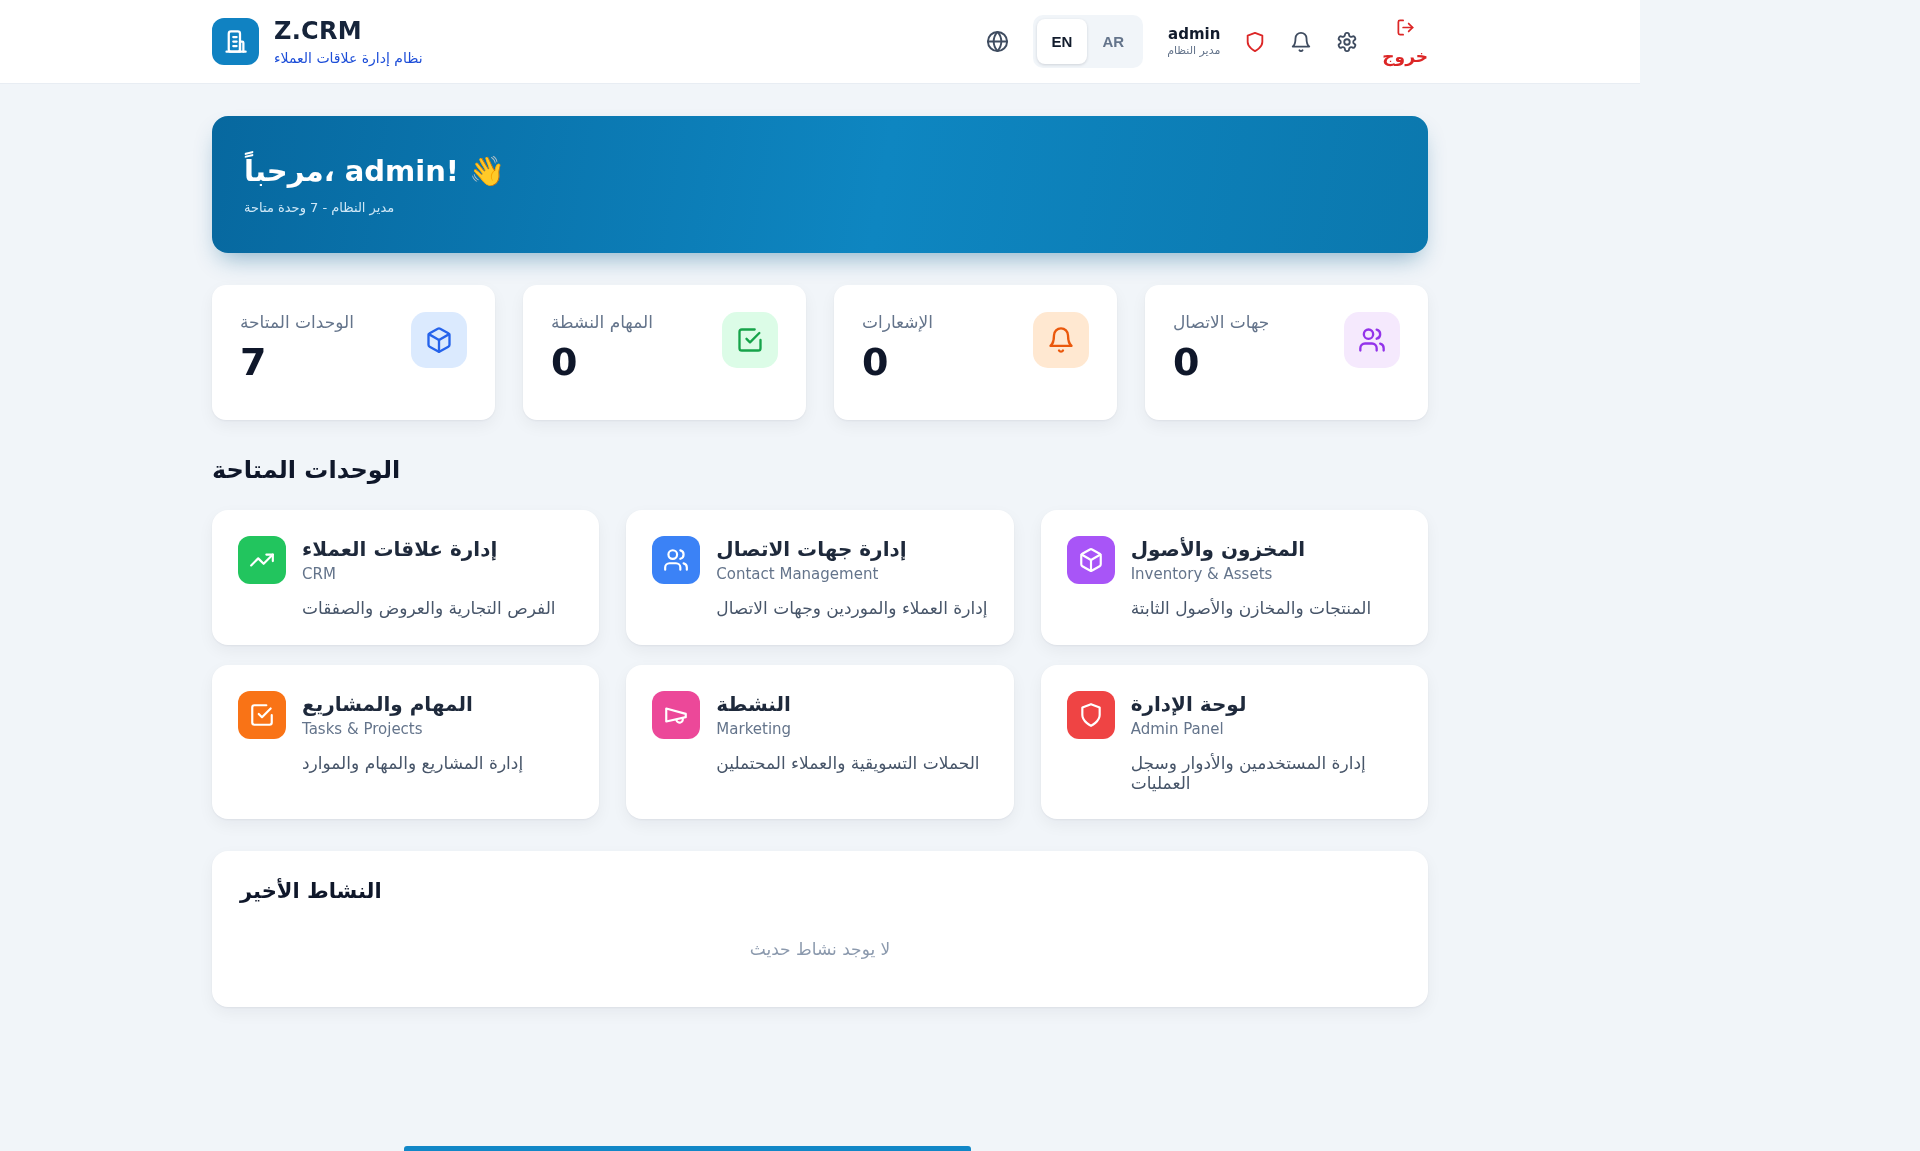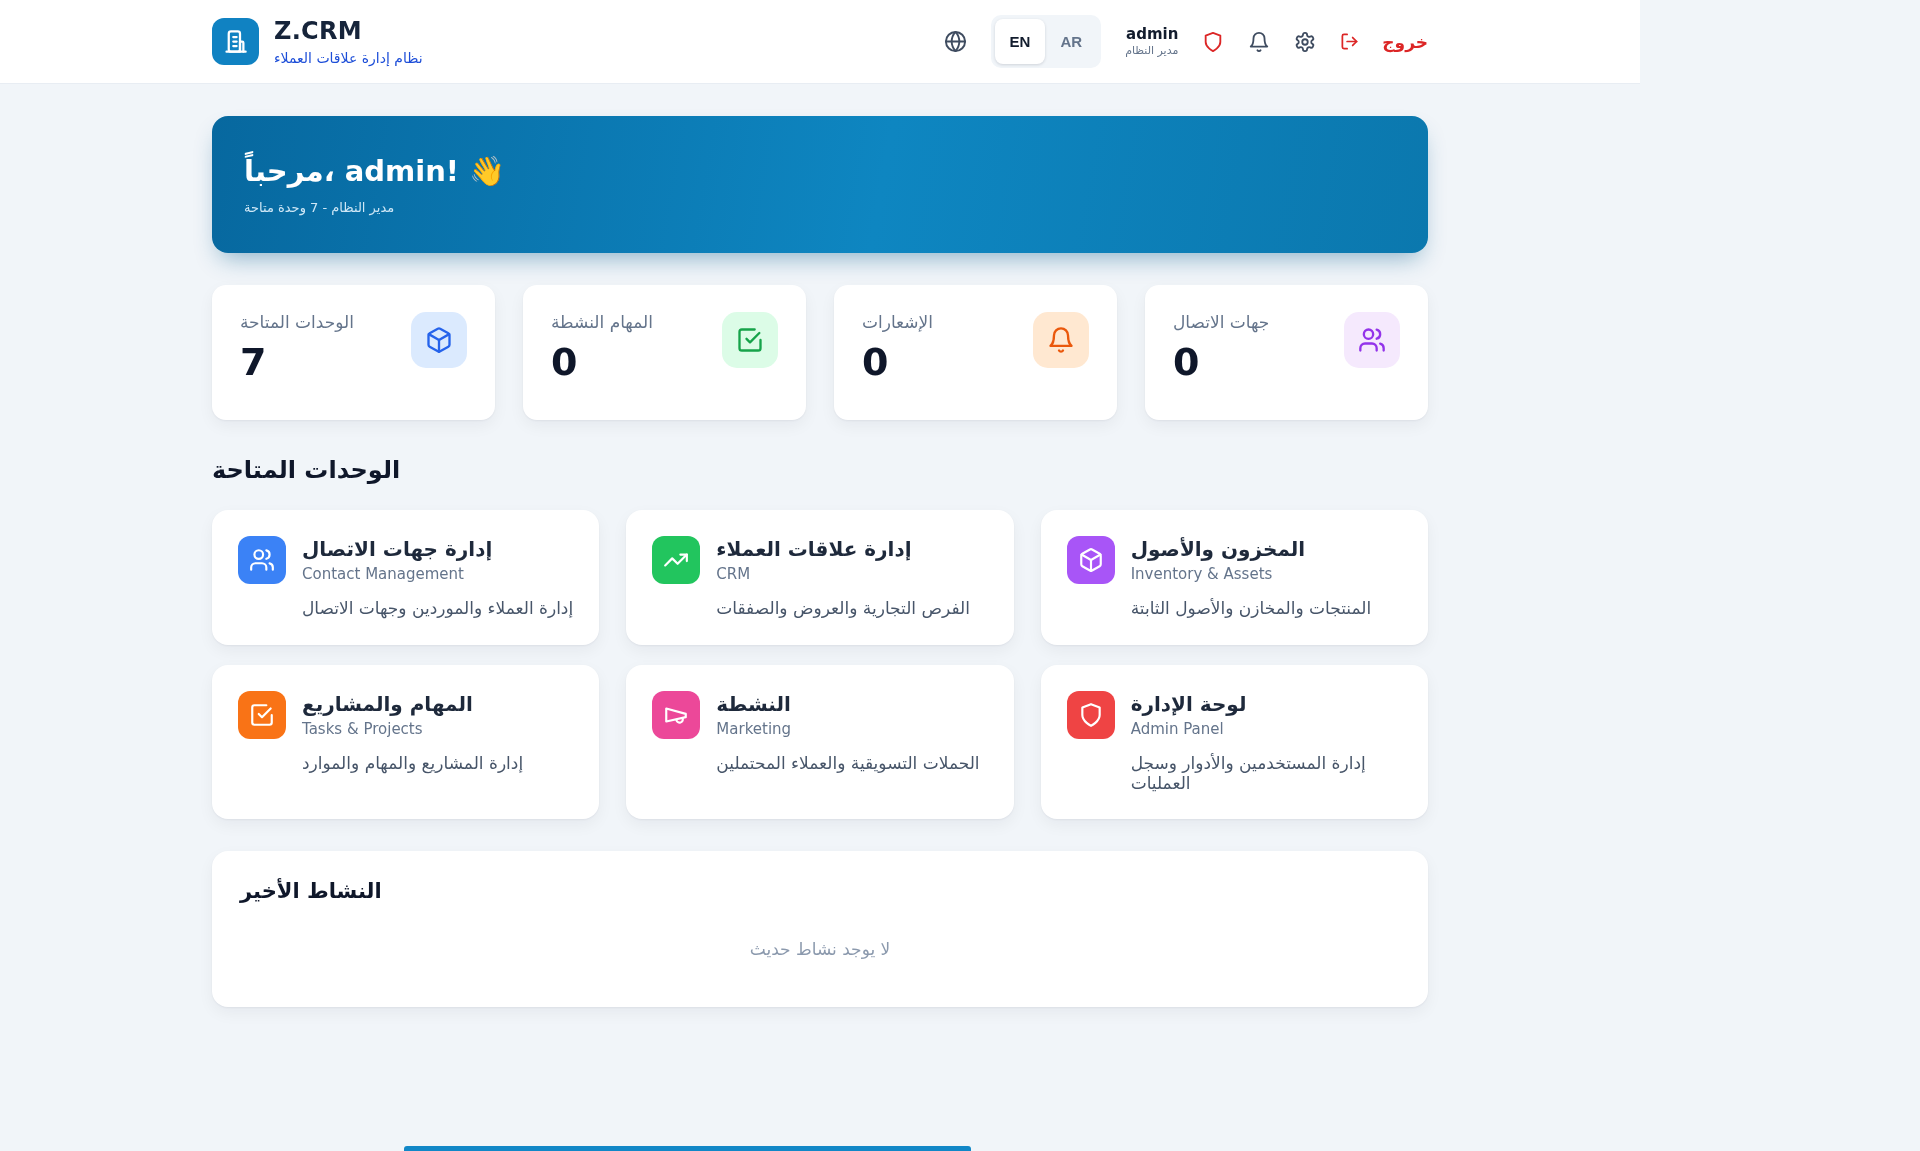--- a/index.html
+++ b/index.html
@@ -18,22 +18,22 @@
   .brand-tagline { font-size:14px; color:#1d4ed8; margin-top:5px; }
   .header-right { display:flex; align-items:center; gap:24px; }
   .icon-btn { background:none; border:none; cursor:pointer; color:#3f4c60; display:flex; align-items:center; }
   .lang-toggle { display:flex; align-items:center; background:#f1f5f9; border-radius:10px; padding:4px; }
   .lang-chip { font-size:15px; font-weight:700; padding:14px 15px; border-radius:8px; color:#64748b;
                background:transparent; border:none; cursor:pointer; }
   .lang-chip.active { background:#ffffff; color:#121c2d; box-shadow:0 1px 3px rgba(15,23,42,.15); }
   .user-block { text-align:right; line-height:1.25; }
   .user-name { font-size:15px; font-weight:700; color:#121c2d; }
   .user-role { font-size:11px; color:#64748b; }
-  .logout-btn { display:flex; align-items:center; gap:23px; background:none; border:none; cursor:pointer;
-                color:#dc2626; font-size:17px; font-weight:700; font-family:inherit; }
+  .logout-btn { display:flex; align-items:center; gap:9px; background:none; border:none; cursor:pointer;
+                color:#dc2626; font-size:17px; font-weight:700; font-family:inherit;flex-direction:column; }
 
   
   .main { padding-top:32px; }
   .welcome { height:137px; border-radius:16px; padding:0 32px; display:flex; flex-direction:column; justify-content:center;
              background:linear-gradient(100deg,#07689f 0%,#0e86c1 55%,#0b78ae 100%);
              box-shadow:0 12px 24px -8px rgba(7,90,140,.45); margin-bottom:32px; }
   .welcome-title { color:#ffffff; font-size:29px; font-weight:800; }
   .welcome-subtitle { color:#cfe7f6; font-size:13px; margin-top:12px; }
 
   
@@ -216,58 +216,58 @@
         </div>
       </div>
     </div>
 
     <div class="section-title">الوحدات المتاحة</div>
 
     <div class="modules">
 
       <div class="module-card">
         <div class="module-head">
+          <div class="module-icon-box" style="background: rgb(34, 197, 94);">
+            <span>
+              <svg width="26" height="26" viewBox="0 0 24 24" fill="none" stroke="currentColor" stroke-width="2" stroke-linecap="round" stroke-linejoin="round">
+                <polyline points="22 7 13.5 15.5 8.5 10.5 2 17"></polyline>
+                  <polyline points="16 7 22 7 22 13"></polyline>
+              </svg>
+            </span>
+          </div>
+          <div>
+            <div class="module-title">إدارة علاقات العملاء</div>
+            <div class="module-subtitle">CRM</div>
+          </div>
+        </div>
+        <div class="module-desc">الفرص التجارية والعروض والصفقات</div>
+      </div>
+
+      <div class="module-card">
+        <div class="module-head">
           <div class="module-icon-box" style="background: rgb(59, 130, 246);">
             <span>
               <svg width="26" height="26" viewBox="0 0 24 24" fill="none" stroke="currentColor" stroke-width="2" stroke-linecap="round" stroke-linejoin="round">
                 <path d="M16 21v-2a4 4 0 0 0-4-4H6a4 4 0 0 0-4 4v2"></path>
                   <circle cx="9" cy="7" r="4"></circle>
                 <path d="M22 21v-2a4 4 0 0 0-3-3.87"></path>
                   <path d="M16 3.13a4 4 0 0 1 0 7.75"></path>
               </svg>
             </span>
           </div>
           <div>
             <div class="module-title">إدارة جهات الاتصال</div>
             <div class="module-subtitle">Contact Management</div>
           </div>
         </div>
         <div class="module-desc">إدارة العملاء والموردين وجهات الاتصال</div>
       </div>
 
       <div class="module-card">
         <div class="module-head">
-          <div class="module-icon-box" style="background: rgb(34, 197, 94);">
-            <span>
-              <svg width="26" height="26" viewBox="0 0 24 24" fill="none" stroke="currentColor" stroke-width="2" stroke-linecap="round" stroke-linejoin="round">
-                <polyline points="22 7 13.5 15.5 8.5 10.5 2 17"></polyline>
-                  <polyline points="16 7 22 7 22 13"></polyline>
-              </svg>
-            </span>
-          </div>
-          <div>
-            <div class="module-title">إدارة علاقات العملاء</div>
-            <div class="module-subtitle">CRM</div>
-          </div>
-        </div>
-        <div class="module-desc">الفرص التجارية والعروض والصفقات</div>
-      </div>
-
-      <div class="module-card">
-        <div class="module-head">
           <div class="module-icon-box" style="background: rgb(168, 85, 247);">
             <span>
               <svg width="26" height="26" viewBox="0 0 24 24" fill="none" stroke="currentColor" stroke-width="2" stroke-linecap="round" stroke-linejoin="round">
                 <path d="M21 16V8a2 2 0 0 0-1-1.73l-7-4a2 2 0 0 0-2 0l-7 4A2 2 0 0 0 3 8v8a2 2 0 0 0 1 1.73l7 4a2 2 0 0 0 2 0l7-4A2 2 0 0 0 21 16z"></path>
                 <polyline points="3.27 6.96 12 12.01 20.73 6.96"></polyline>
                   <line x1="12" y1="22.08" x2="12" y2="12"></line>
               </svg>
             </span>
           </div>
           <div>

